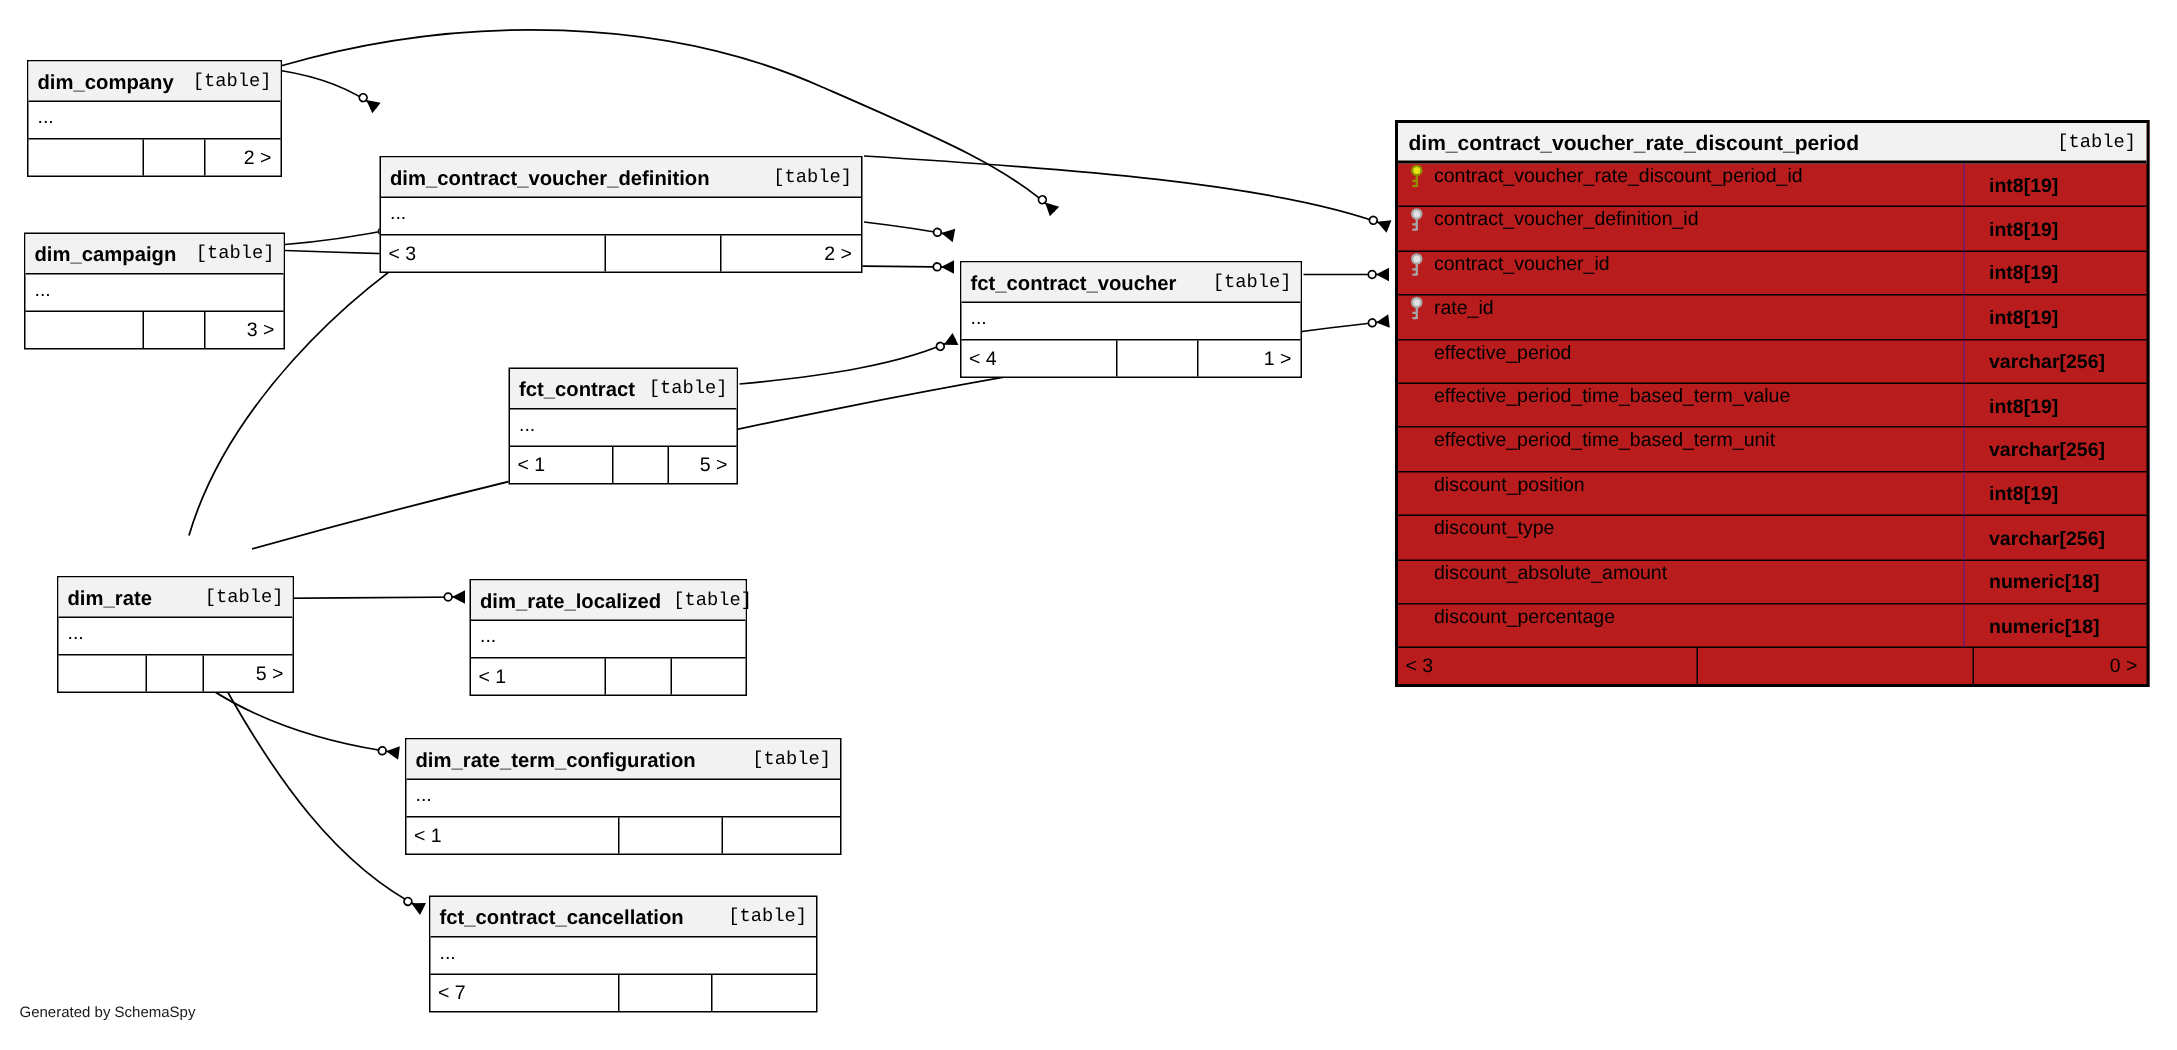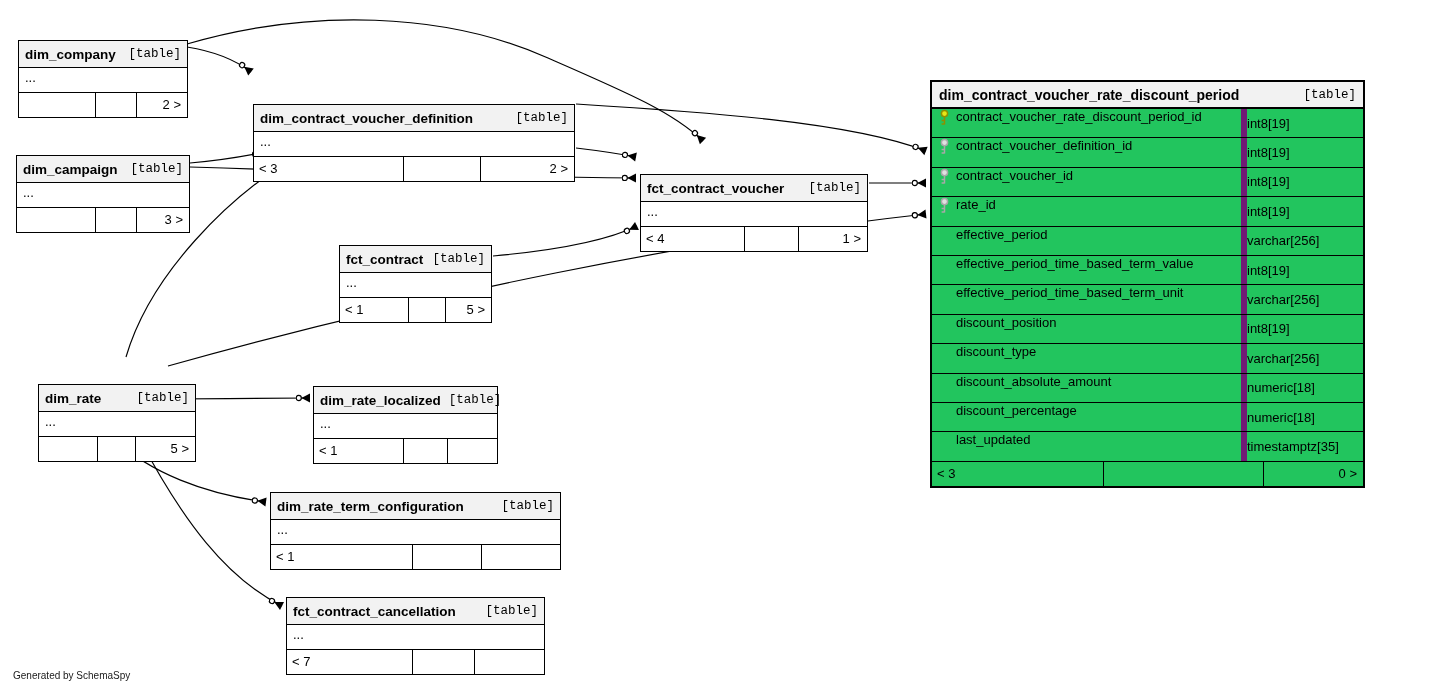--- a/index.html
+++ b/index.html
@@ -28,31 +28,31 @@
   .t-fctvoucher{left:640px;top:144px;width:228px;}
   .t-fctcontract{left:339px;top:215px;width:153px;}
   .t-rate{left:38px;top:354px;width:158px;}
   .t-rate .fl{width:38%;}
   .t-ratelocalized{left:313px;top:356px;width:185px;}
   .t-ratelocalized .fl,.t-rateterm .fl,.t-cancellation .fl{width:49%;}
   .t-rateterm{left:270px;top:462px;width:291px;}
   .t-cancellation{left:286px;top:567px;width:259px;}
 
   
-  .main-tbl{position:absolute;left:930px;top:80px;width:435px;z-index:2;
-            background:#22c55e;border:2.5px solid #000;font-size:13px;}
+  .main-tbl{position:absolute;left:930px;top:80px;width:503px;z-index:2;
+            background:#b91c1c;border:2.5px solid #000;font-size:13px;}
   .main-tbl .mhdr{display:flex;justify-content:space-between;align-items:center;
             background:#f2f2f2;border-bottom:2px solid #000;height:27px;padding:0 7px;}
   .main-tbl .mnm{font-weight:bold;font-size:14px;}
   .mrow{display:flex;align-items:flex-start;height:29.4px;border-bottom:1px solid #000;}
   .mrow:last-of-type{border-bottom:1.4px solid #000;}
   .kslot{width:24px;flex:0 0 24px;display:flex;justify-content:center;align-items:center;}
   .cname{flex:1;padding-right:4px;white-space:nowrap;overflow:hidden;}
-  .ctype{flex:0 0 122px;border-left:6px solid #701a75;align-self:stretch;
-         display:flex;align-items:center;padding:0 0;white-space:nowrap;}
+  .ctype{flex:0 0 122px;border-left:1px solid #701a75;align-self:stretch;
+         display:flex;align-items:center;padding:0 16px;white-space:nowrap;font-weight:bold;}
   .mfoot{display:flex;height:24px;line-height:23px;}
   .mfl{width:40%;border-right:1.2px solid #000;padding:0 5px;}
   .mfm{width:37%;border-right:1.2px solid #000;}
   .mfr{flex:1;text-align:right;padding:0 6px;}
 
   .key{display:block;}
   .credit{position:absolute;left:13px;top:670px;font-size:10px;color:#1a1a1a;z-index:2;}
 </style>
 </head>
 <body>
@@ -283,25 +283,20 @@
     <span class="cname">discount_absolute_amount</span>
     <span class="ctype">numeric[18]</span>
   </div>
 
   <div class="mrow">
     <span class="kslot"></span>
     <span class="cname">discount_percentage</span>
     <span class="ctype">numeric[18]</span>
   </div>
 
-  <div class="mrow">
-    <span class="kslot"></span>
-    <span class="cname">last_updated</span>
-    <span class="ctype">timestamptz[35]</span>
-  </div>
 
   <div class="mfoot">
     <span class="mfl">&lt; 3</span>
     <span class="mfm"></span>
     <span class="mfr">0 &gt;</span>
   </div>
 </div>
 
 <div class="credit">Generated by SchemaSpy</div>
 

